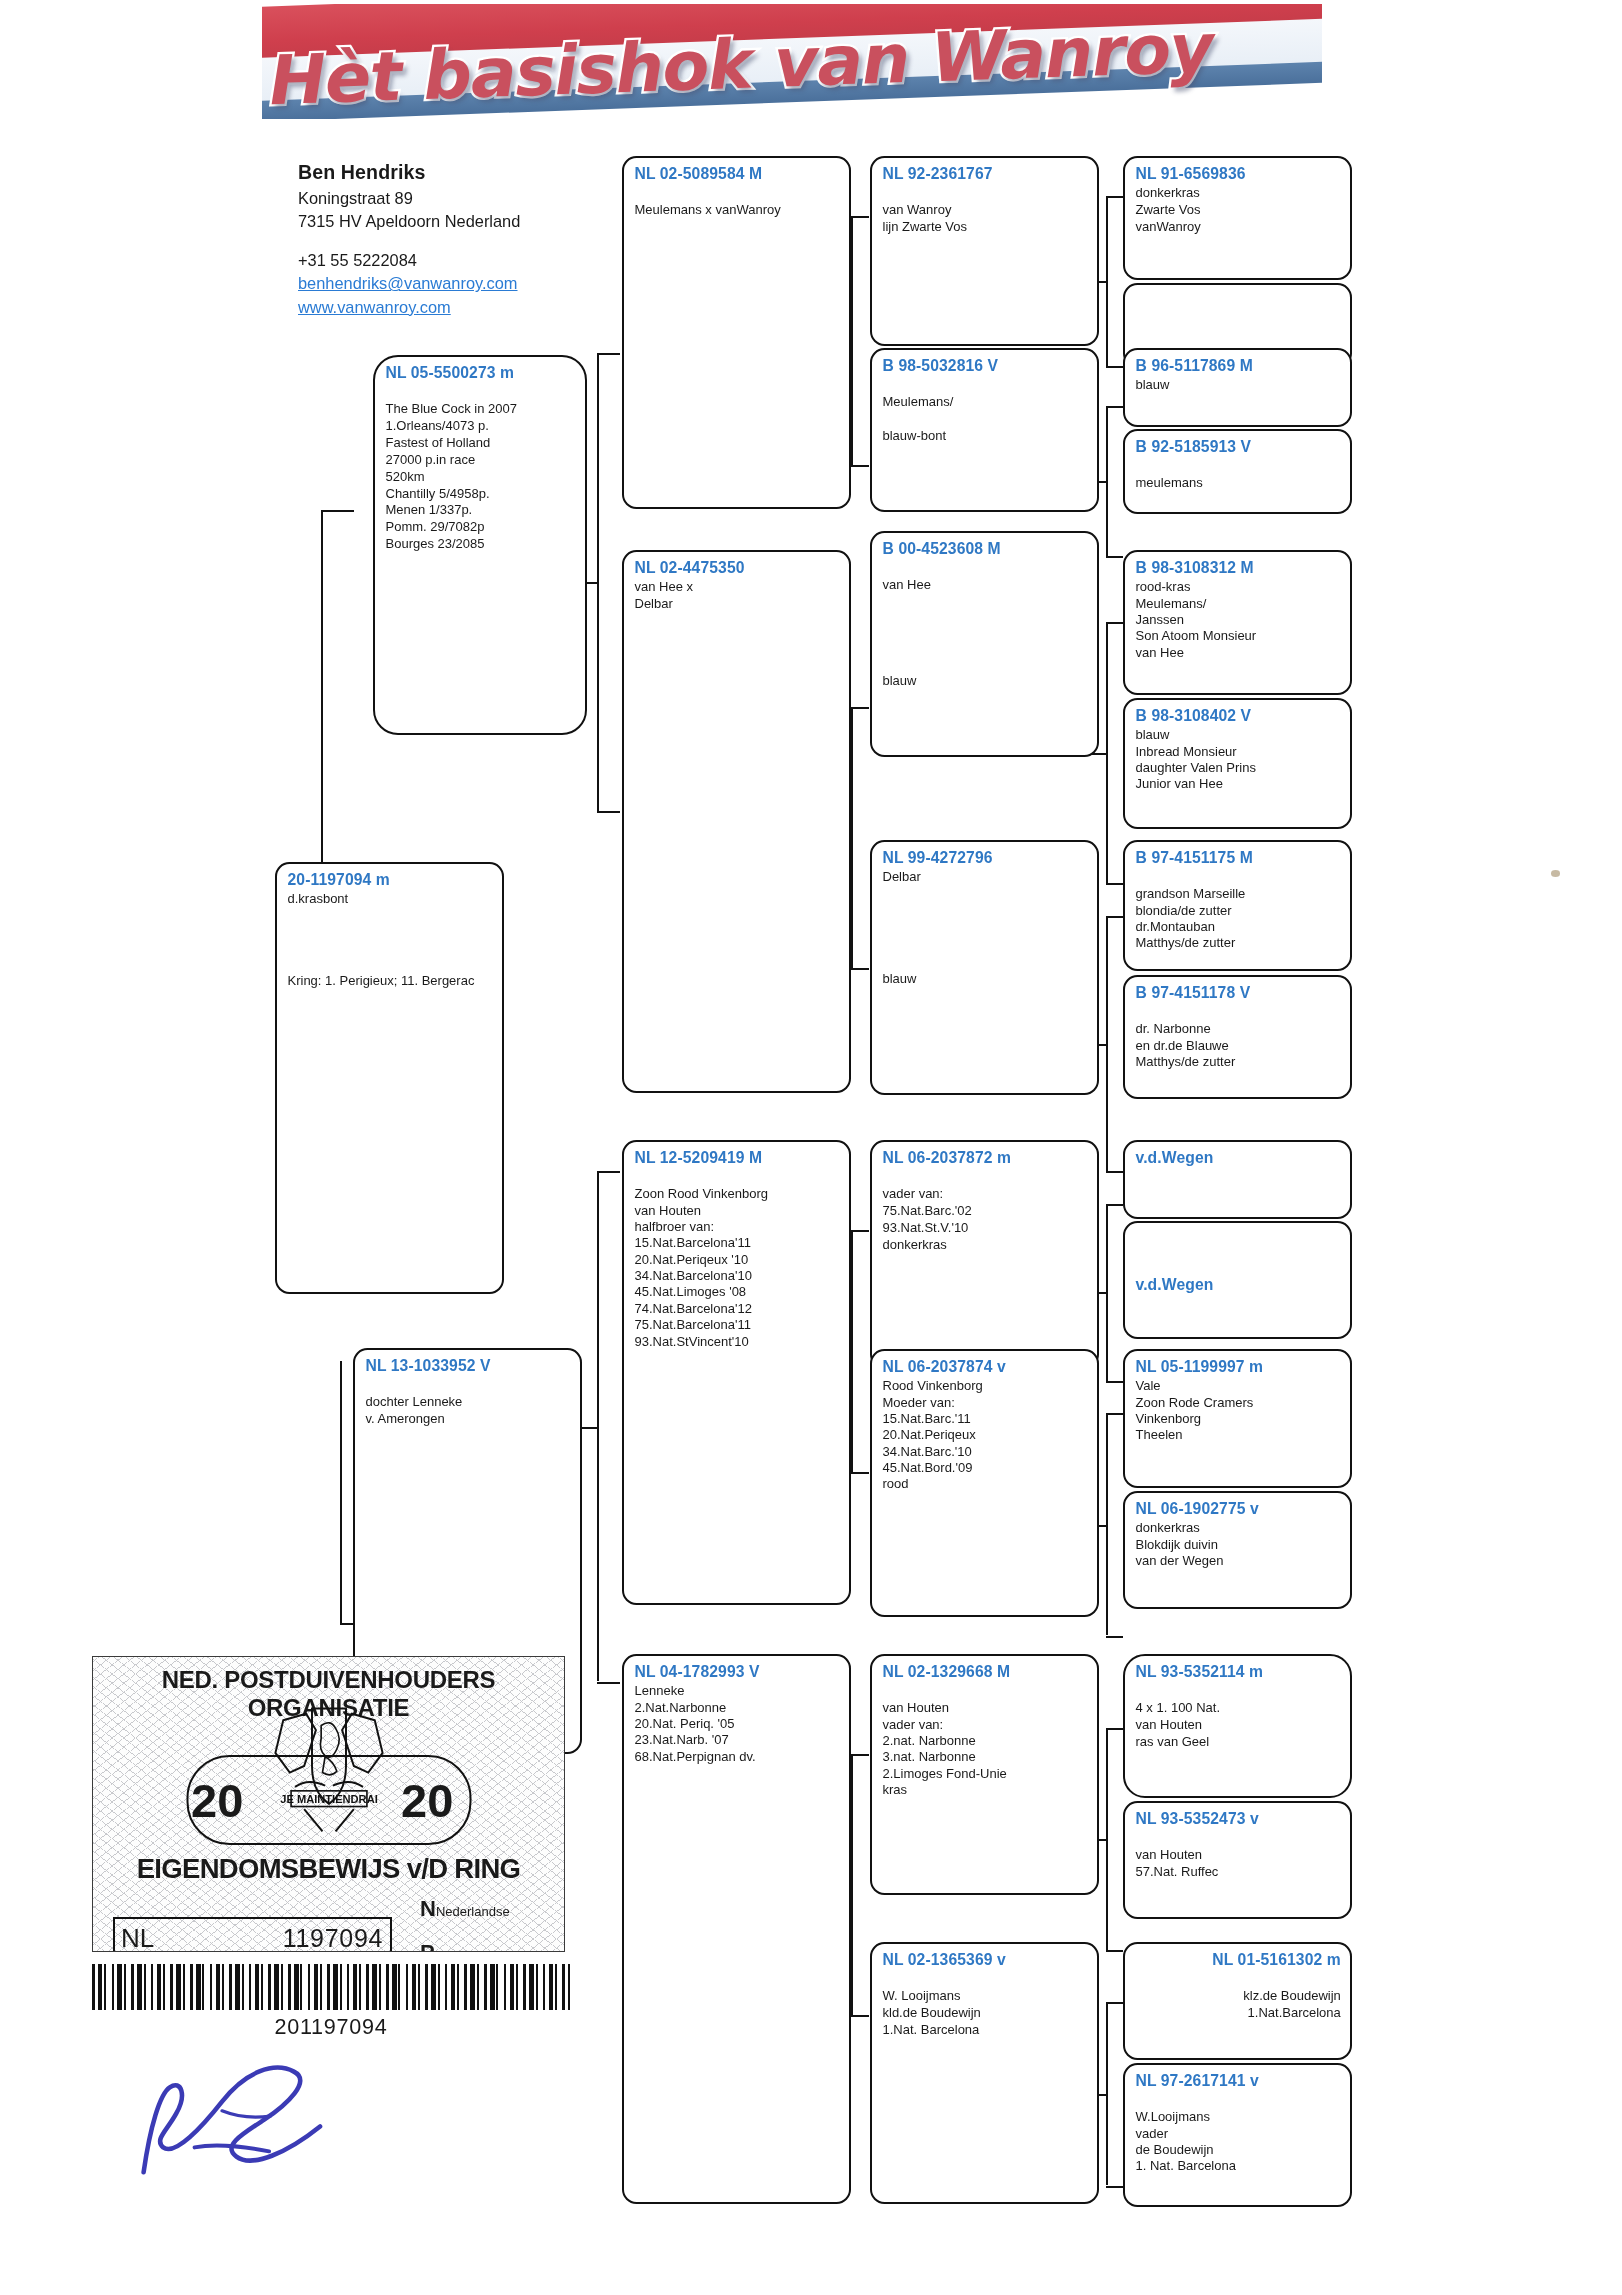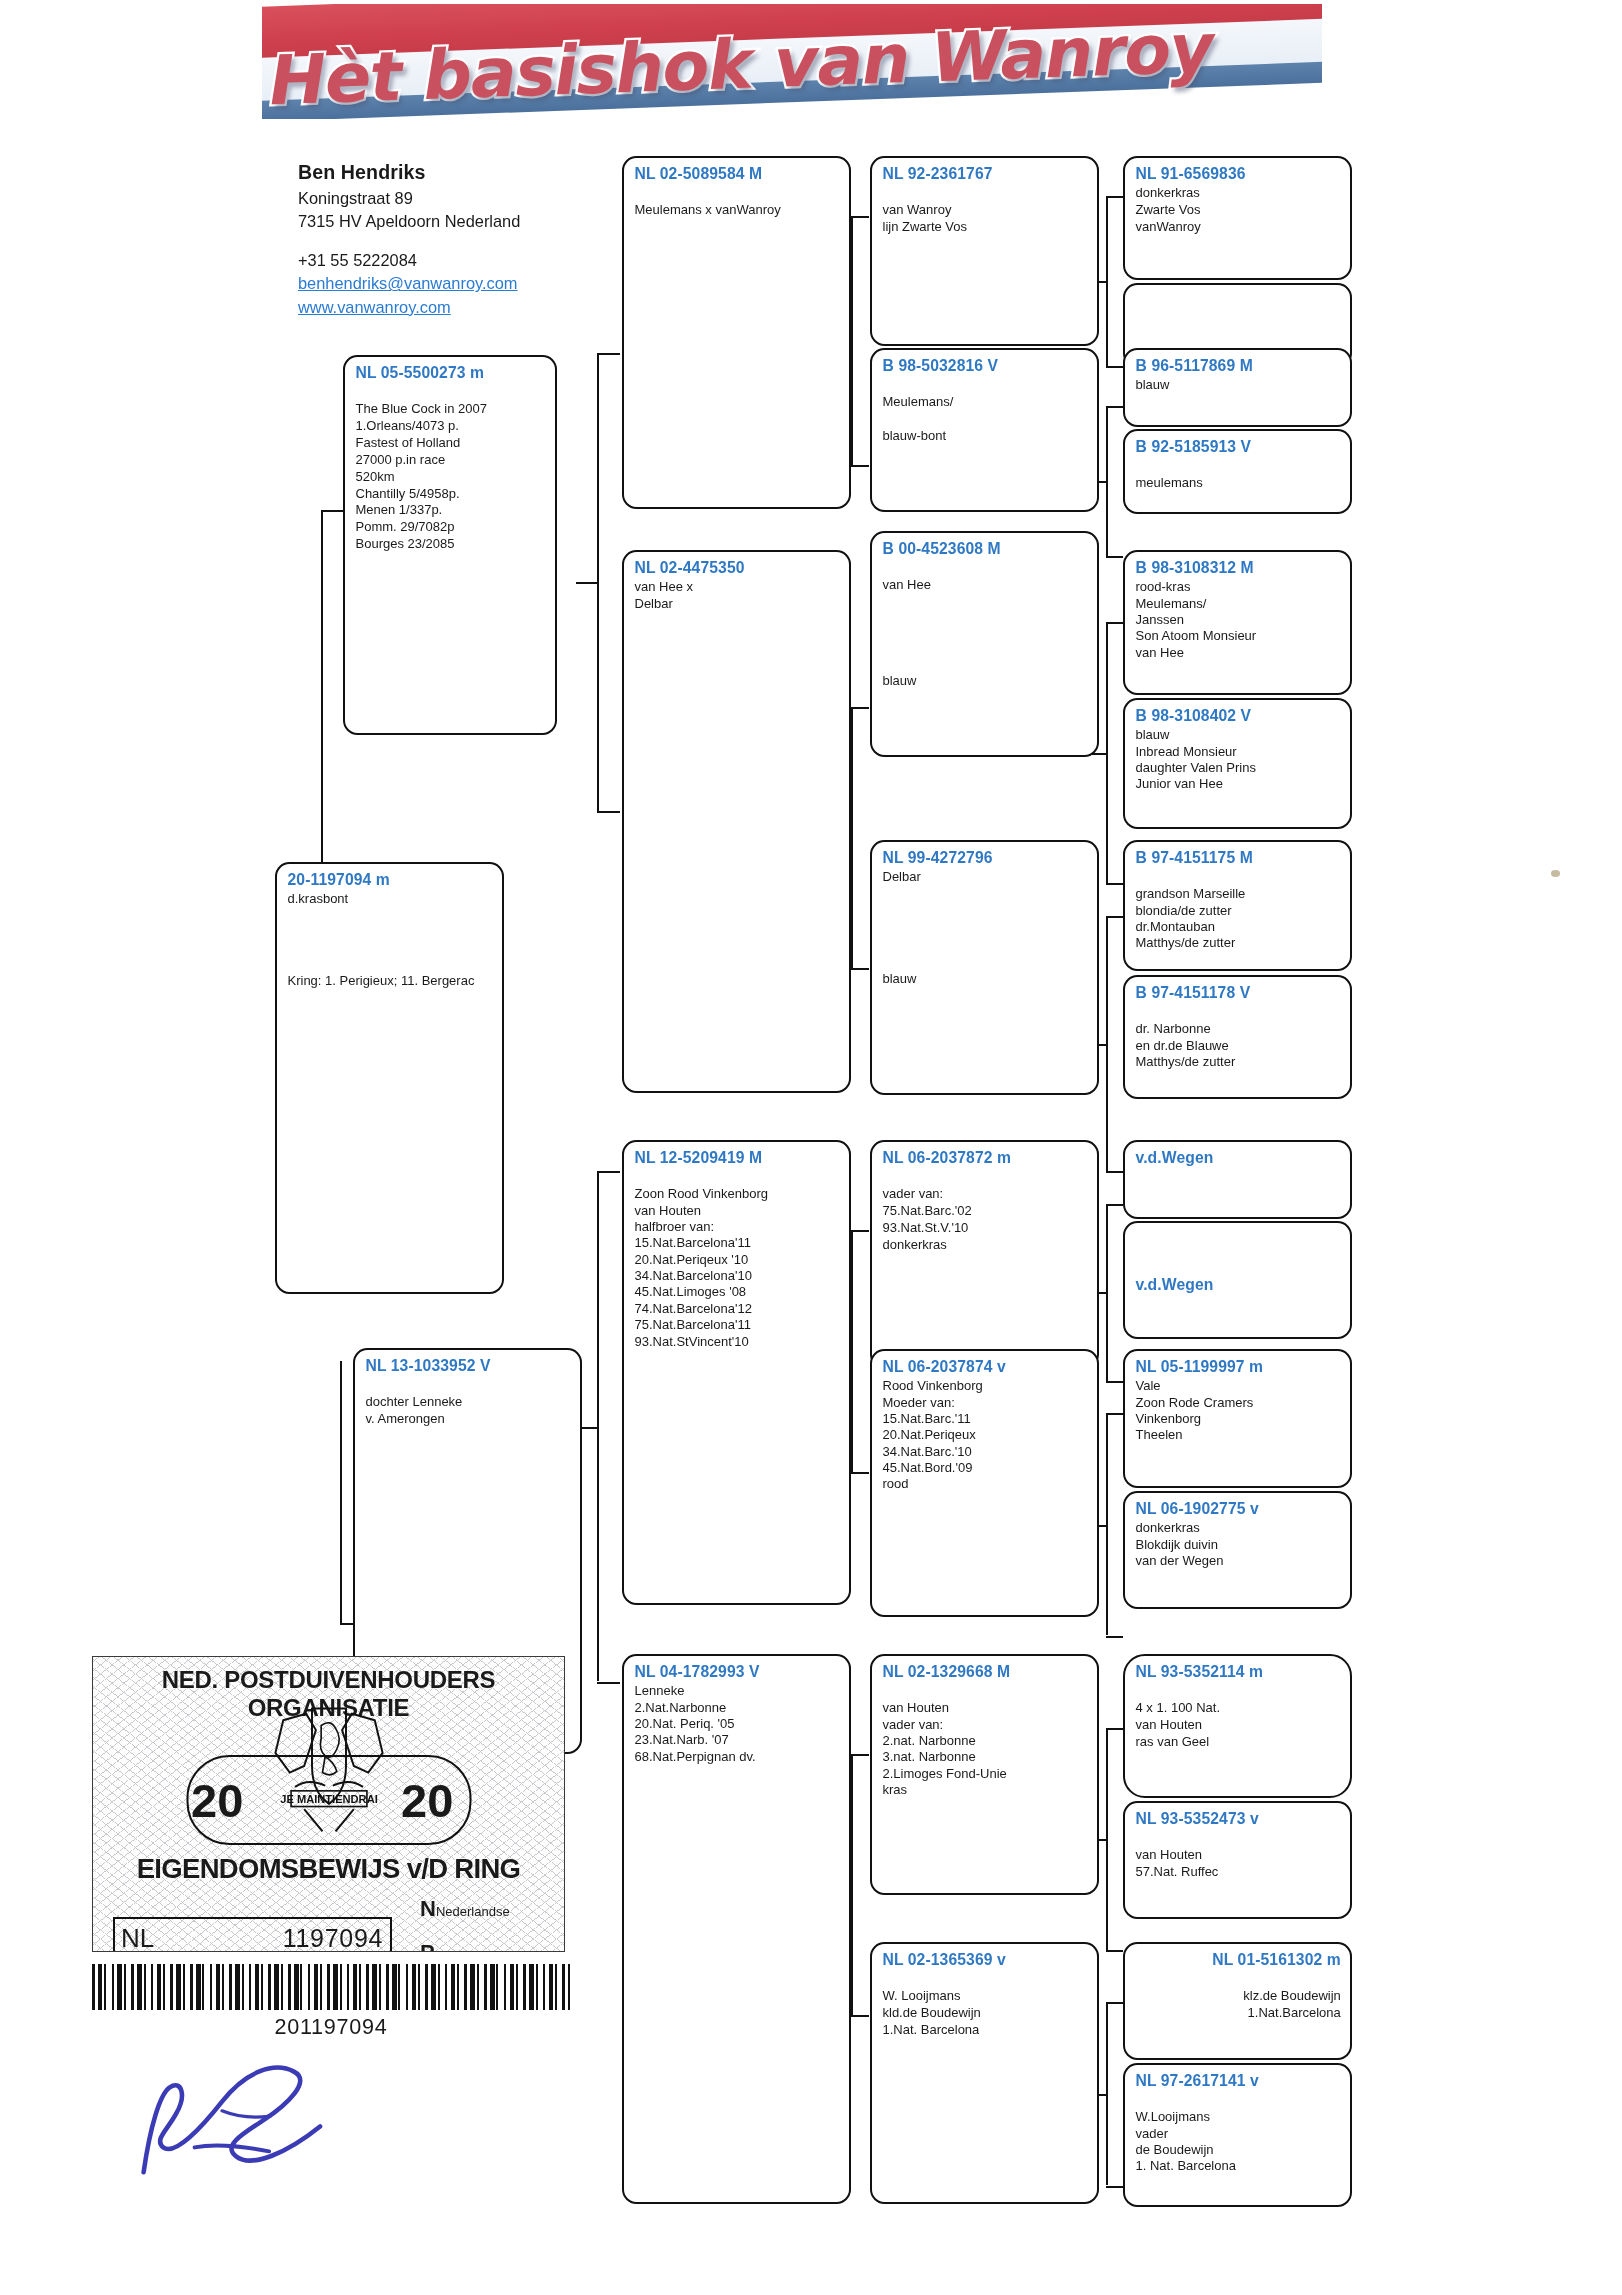--- a/index.html
+++ b/index.html
@@ -171,21 +171,21 @@
 <div class="ln-v" style="left:1106px;top:1728px;height:222px;"></div>
 <div class="ln-h" style="left:1106px;top:1728px;width:17px;"></div>
 <div class="ln-h" style="left:1106px;top:1950px;width:17px;"></div>
 <div class="ln-h" style="left:1089px;top:1839px;width:17px;"></div>
 
 <div class="ln-v" style="left:1106px;top:2002px;height:183px;"></div>
 <div class="ln-h" style="left:1106px;top:2002px;width:17px;"></div>
 <div class="ln-h" style="left:1106px;top:2186px;width:17px;"></div>
 <div class="ln-h" style="left:1089px;top:2094px;width:17px;"></div>
 
-<div class="card" style="left:343px;top:355px;width:214px;height:380px;">
+<div class="card" style="left:373px;top:355px;width:214px;height:380px;border-radius:25px;">
   <div class="rid">NL 05-5500273 m</div>
   <div class="body pad">The Blue Cock in 2007
 1.Orleans/4073 p.
 Fastest of Holland
 27000 p.in race
 520km
 Chantilly  5/4958p.
 Menen    1/337p.
 Pomm.  29/7082p
 Bourges 23/2085</div>

